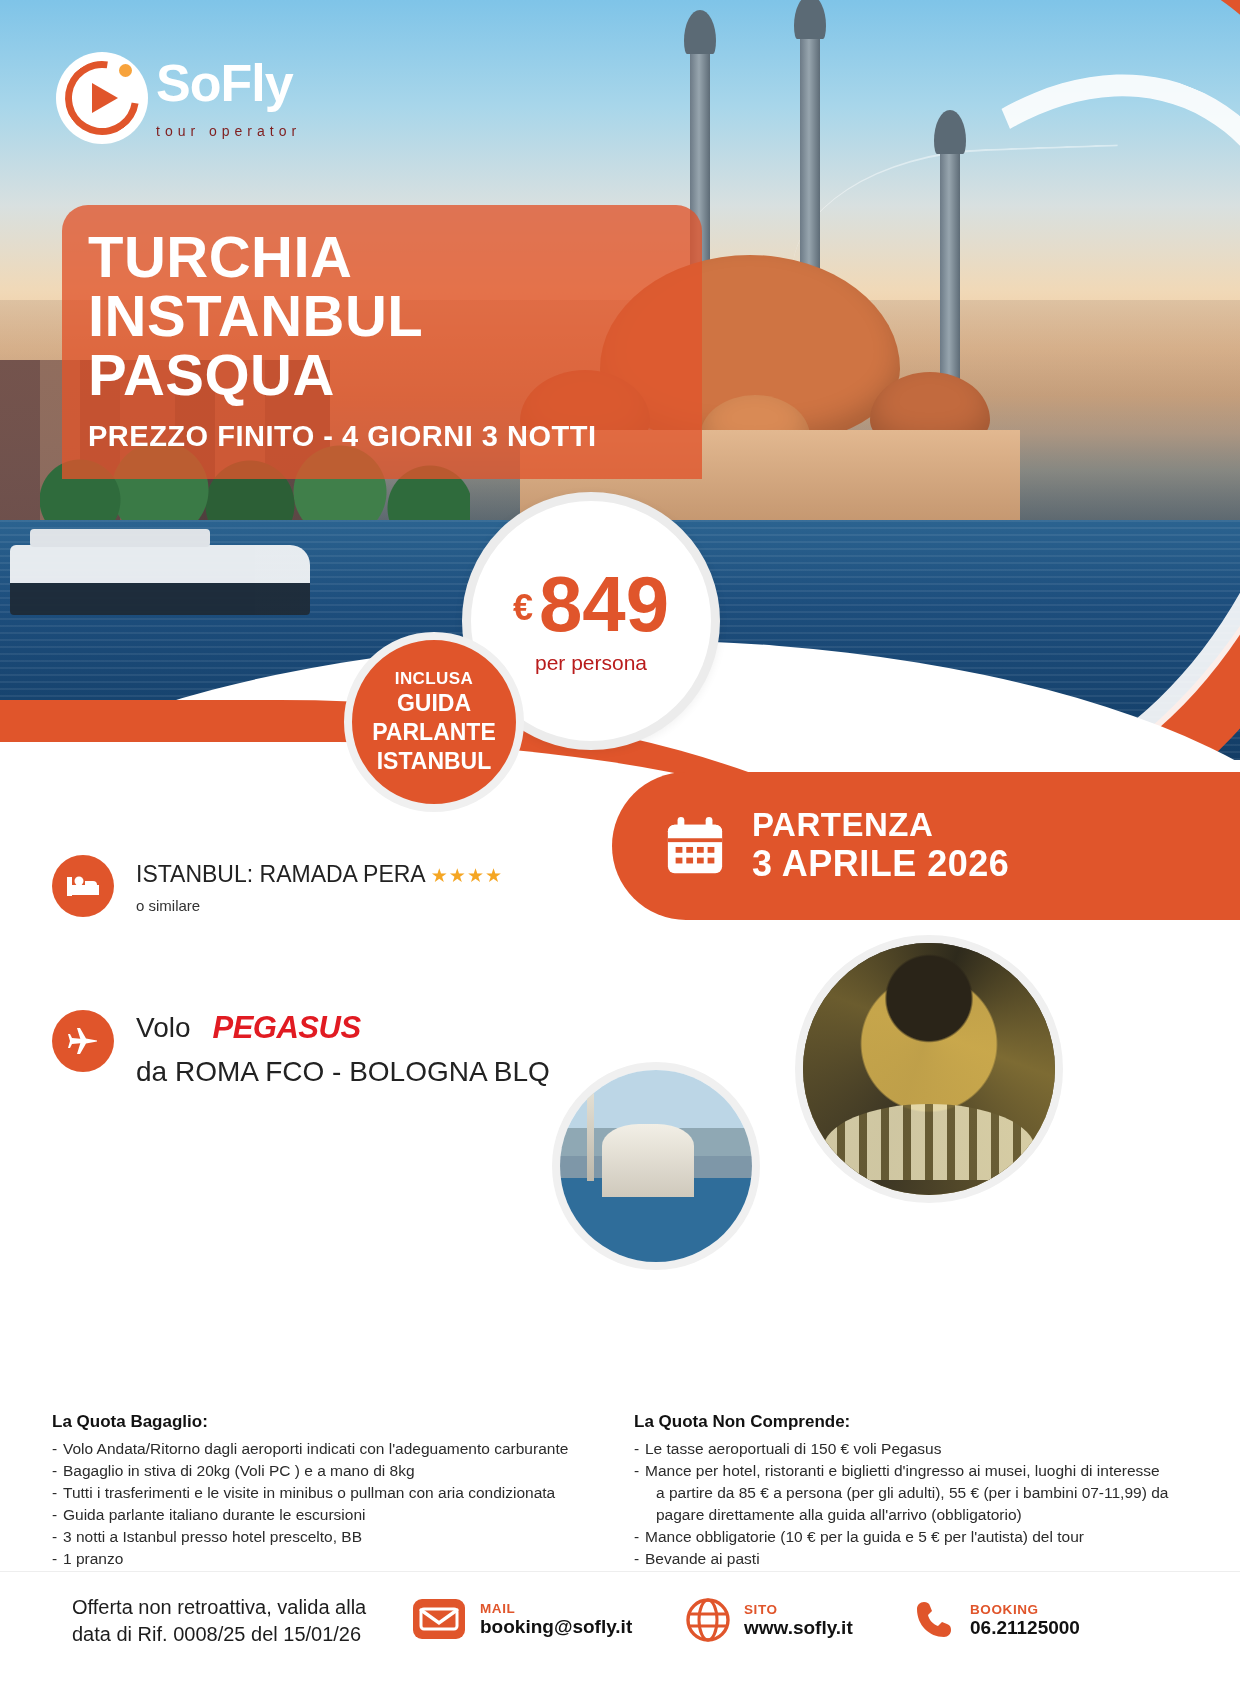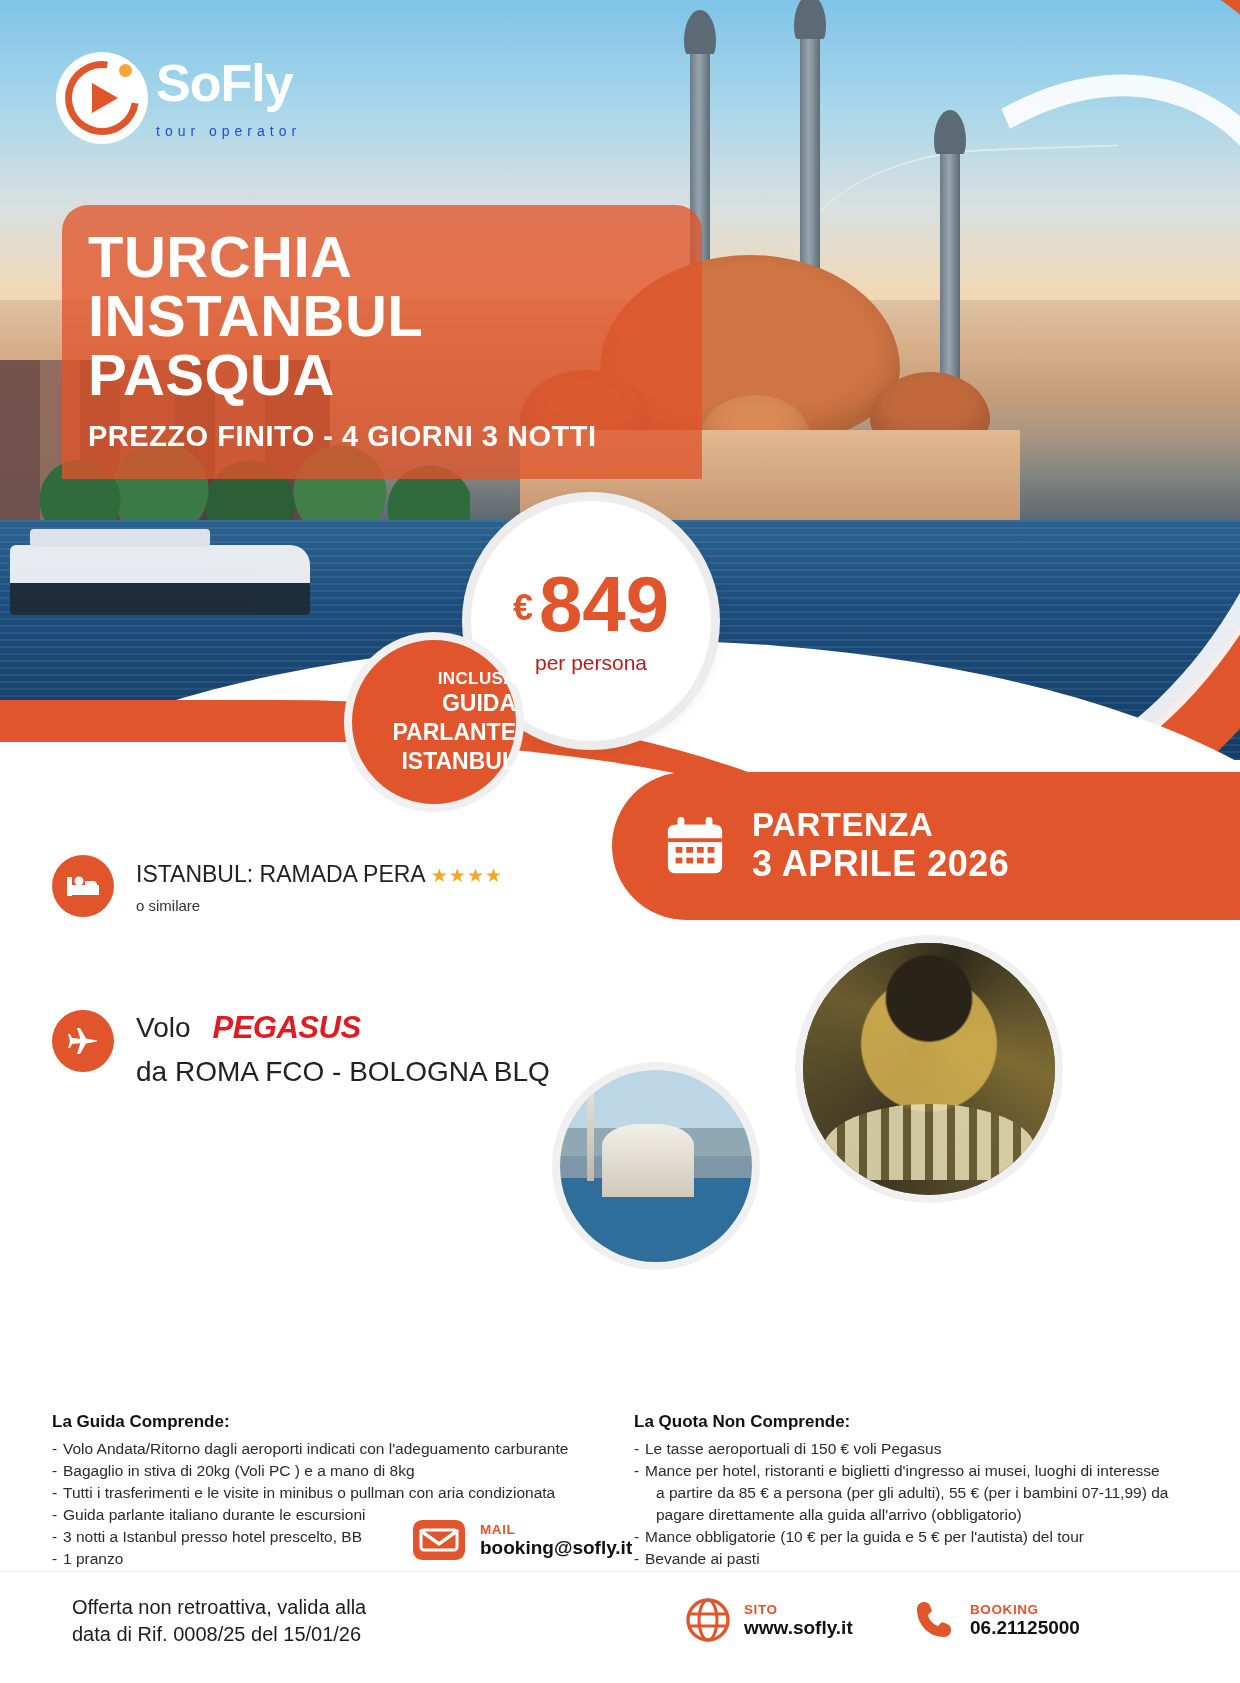--- a/index.html
+++ b/index.html
@@ -161,21 +161,21 @@
   .price-row { display:flex; align-items:flex-start; color:#E0552B; }
   .price-cur { font-size: 36px; font-weight:800; margin-top:20px; margin-right:6px; }
   .price-val { font-size: 78px; font-weight:800; line-height:.95; }
   .price-sub { font-size: 21px; color:#b91c1c; margin-top: 10px; }
 
   
   .guide-bubble {
     position:absolute; left: 344px; top: 632px; width: 180px; height: 180px;
     border-radius:50%; background:#E0552B; border: 8px solid #f0f0f0;
     color:#fff; text-align:center; display:flex; flex-direction:column;
-    align-items:flex-end; justify-content:center; line-height:1.12;
+    align-items:center; justify-content:center; line-height:1.12;
   }
   .guide-bubble .small { font-size: 17px; font-weight:600; letter-spacing:.4px; }
   .guide-bubble .big { font-size: 23px; font-weight:800; margin-top:3px; }
 
   
   .departure {
     position:absolute; left: 612px; top: 772px; width: 660px; height: 148px;
     background:#E0552B; border-radius: 74px 0 0 74px; color:#fff;
     display:flex; align-items:center; padding-left: 52px; gap: 26px;
   }
@@ -262,21 +262,21 @@
     position:absolute; left:0; bottom:0; width: 1240px; height: 112px;
     border-top: 1px solid #eee; background:#fff;
   }
   .offer {
     position:absolute; left: 72px; top: 1594px; width: 300px;
     font-size: 20px; color:#1d1d1d; line-height:1.35;
   }
   .fblock { position:absolute; display:flex; align-items:center; gap: 14px; }
   .fblock .lbl { font-size: 13.5px; color:#E0552B; font-weight: 700; letter-spacing:.6px; }
   .fblock .val { font-size: 19px; color:#111; font-weight: 700; }
-  .fb-mail { left: 412px; top: 1519px; }
+  .fb-mail { left: 412px; top: 1598px; }
   .fb-site { left: 686px; top: 1598px; }
   .fb-book { left: 912px; top: 1598px; }
 
   
   .logo { position:absolute; left: 56px; top: 52px; display:flex; align-items:center; gap: 8px; }
   .logo-mark {
     width: 92px; height: 92px; border-radius:50%;
     background:#fff; display:flex; align-items:center; justify-content:center;
     position:relative;
   }
@@ -291,21 +291,21 @@
     position:absolute; right: 16px; top: 12px; width: 13px; height: 13px;
     border-radius:50%; background:#F7A33C;
   }
   .logo-mark .arc {
     position:absolute; left: 9px; top: 9px; width: 74px; height: 74px;
     border-radius:50%; border: 7px solid #E0552B; border-right-color: transparent;
     transform: rotate(-36deg);
   }
   .logo-text { color:#fff; }
   .logo-text .nm { font-size: 52px; font-weight: 800; letter-spacing:-1px; line-height:1; }
-  .logo-text .tg { font-size: 14px; letter-spacing: 5px; color:#1d4ed8; margin-top: 14px; }
+  .logo-text .tg { font-size: 14px; letter-spacing: 5px; color:#7f1d1d; margin-top: 14px; }
 </style>
 </head>
 <body>
 
 <div class="page">
 
   <div class="hero">
     <div class="hero-sky"></div>
     <div class="hero-city"></div>
     <div class="bridgewire"></div>
@@ -426,21 +426,21 @@
   <div class="pc big">
     <div class="pc-hagia"></div>
   </div>
   <div class="pc small">
     <div class="pc-bosphorus"></div>
   </div>
 
 
   <div class="cols">
     <div class="col">
-      <h3>La Guida Comprende:</h3>
+      <h3>La Quota Bagaglio:</h3>
       <ul>
         <li>Volo Andata/Ritorno dagli aeroporti indicati con l'adeguamento carburante</li>
         <li>Bagaglio in stiva di 20kg (Voli PC ) e a mano di 8kg</li>
         <li>Tutti i trasferimenti e le visite in minibus o pullman con aria condizionata</li>
         <li>Guida parlante italiano durante le escursioni</li>
         <li>3 notti a Istanbul presso hotel prescelto, BB</li>
         <li>1 pranzo</li>
         <li>Tassa di soggiornO</li>
         <li>Assicurazione Medico/Bagaglio</li>
       </ul>

